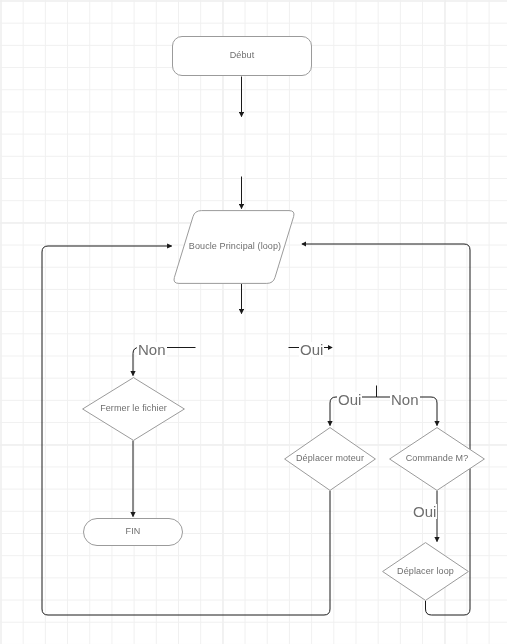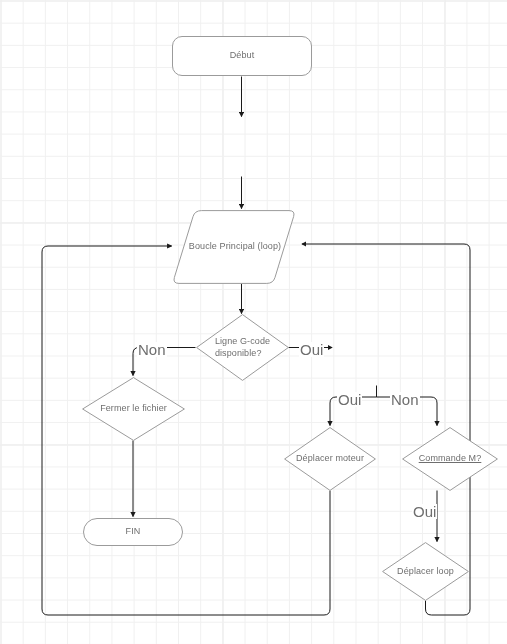--- a/index.html
+++ b/index.html
@@ -132,50 +132,41 @@
 
   <div class="node" style="left:172px; top:210px; width:124px; height:74px;">
     <svg class="shape-svg" viewBox="0 0 124 74" preserveAspectRatio="none">
       <path d="M 29.5 0.6 L 117 0.6 Q 123.4 0.6 121.6 6.6 L 103 67.4
                Q 101.2 73.4 94.8 73.4 L 7 73.4 Q 0.6 73.4 2.4 67.4
                L 21 6.6 Q 22.8 0.6 29.5 0.6 Z"></path>
     </svg>
     <span class="node-label" style="margin-left:2px;">Boucle Principal (loop)</span>
   </div>
 
-  <div class="node" style="left:196px; top:314px; width:93px; height:67px;">
-    <svg class="shape-svg" viewBox="0 0 93 67" preserveAspectRatio="none">
-      <polygon points="46.5,0.6 92.4,33.5 46.5,66.4 0.6,33.5"></polygon>
-    </svg>
-    <span class="node-label">
-      <span>Ligne G-code</span><br>
-      <span>disponible?</span>
-    </span>
-  </div>
 
 
   <div class="node" style="left:82px; top:377px; width:103px; height:64px;">
     <svg class="shape-svg" viewBox="0 0 103 64" preserveAspectRatio="none">
       <polygon points="51.5,0.6 102.4,32 51.5,63.4 0.6,32"></polygon>
     </svg>
     <span class="node-label">Fermer le fichier</span>
   </div>
 
   <div class="node node-stadium" style="left:83px; top:518px; width:100px; height:28px;">
     <span class="node-label">FIN</span>
   </div>
 
   <div class="node" style="left:284px; top:427px; width:92px; height:64px;">
     <svg class="shape-svg" viewBox="0 0 92 64" preserveAspectRatio="none">
       <polygon points="46,0.6 91.4,32 46,63.4 0.6,32"></polygon>
     </svg>
     <span class="node-label">Déplacer moteur</span>
   </div>
 
-  <div class="node" style="left:402px; top:427px; width:96px; height:64px;text-decoration:underline;">
+  <div class="node" style="left:389px; top:427px; width:96px; height:64px;">
     <svg class="shape-svg" viewBox="0 0 96 64" preserveAspectRatio="none">
       <polygon points="48,0.6 95.4,32 48,63.4 0.6,32"></polygon>
     </svg>
     <span class="node-label">Commande M?</span>
   </div>
 
   <div class="node" style="left:382px; top:542px; width:87px; height:59px;">
     <svg class="shape-svg" viewBox="0 0 87 59" preserveAspectRatio="none">
       <polygon points="43.5,0.6 86.4,29.5 43.5,58.4 0.6,29.5"></polygon>
     </svg>

